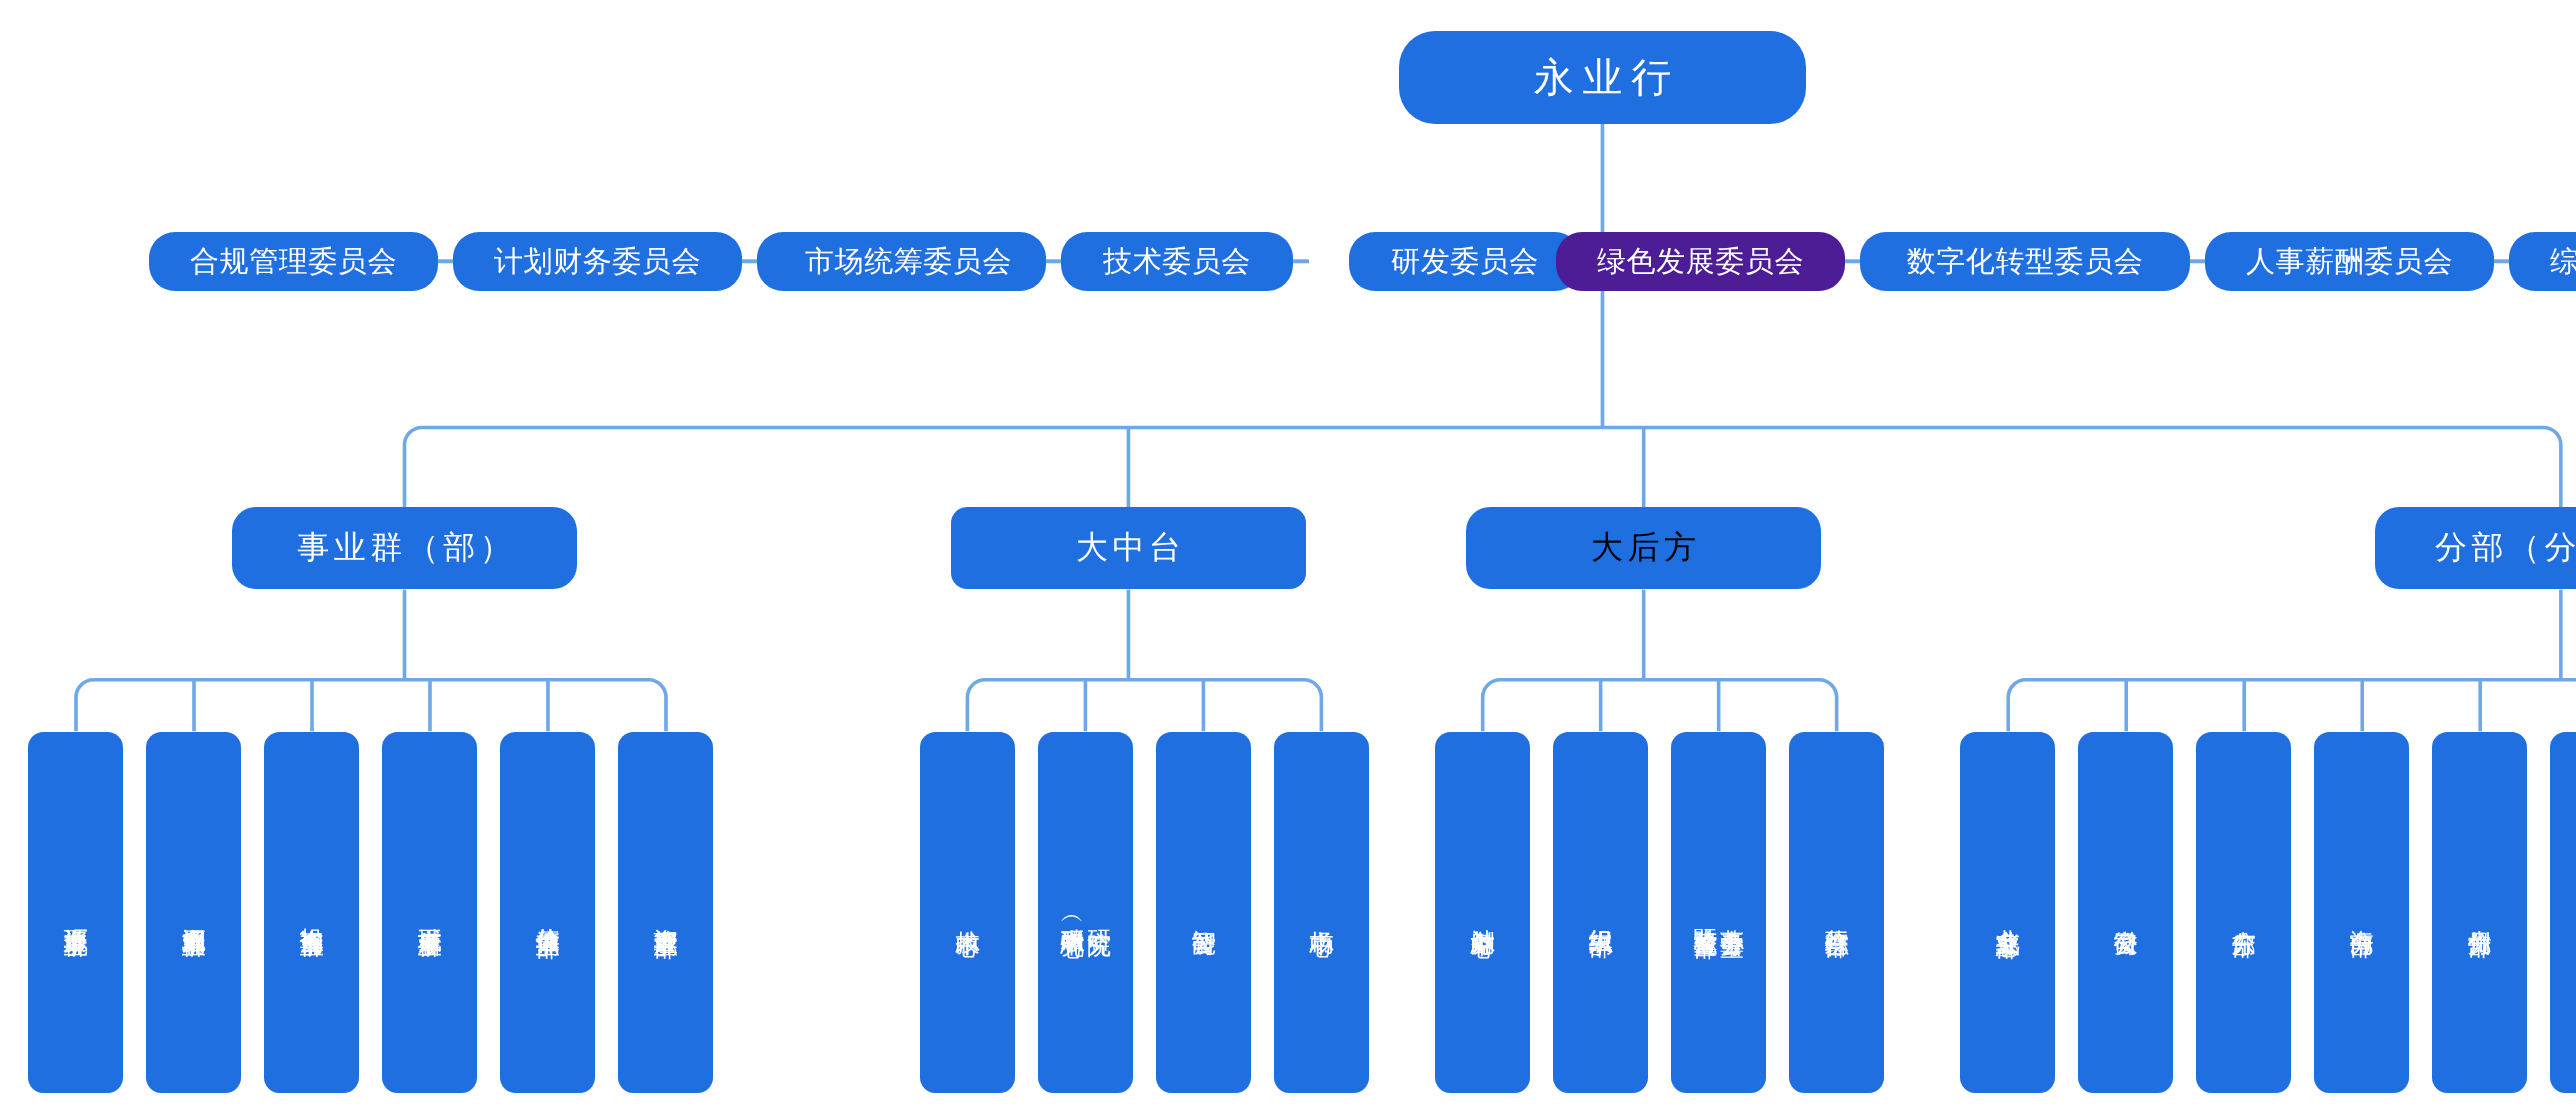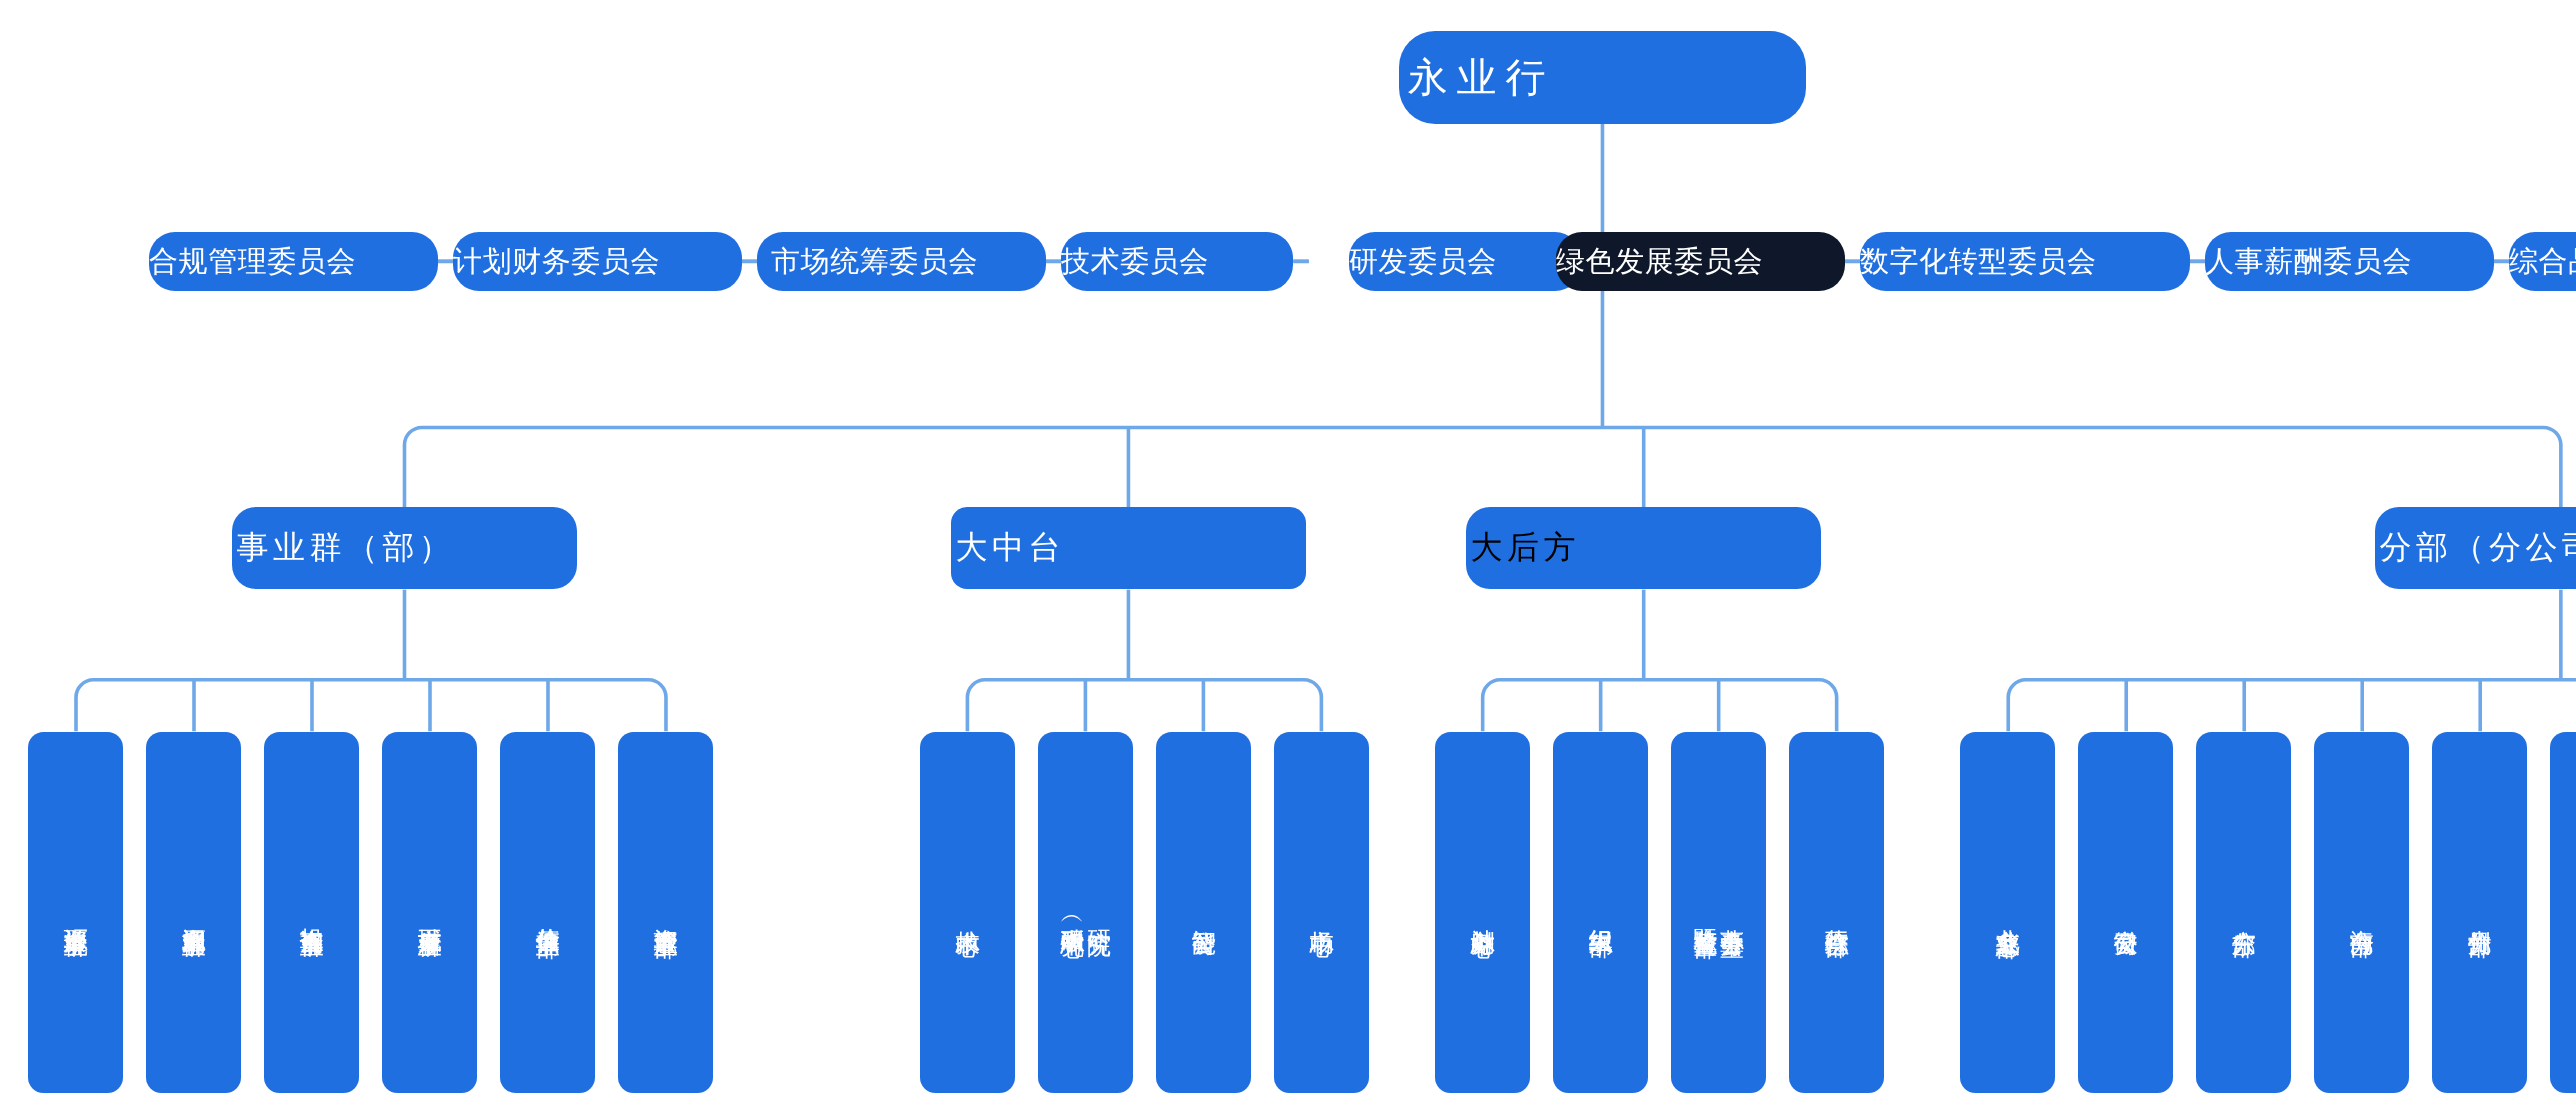--- a/index.html
+++ b/index.html
@@ -26,21 +26,21 @@
     pointer-events: none;
   }
   
   .node {
     position: absolute;
     background: #1f6fe0;
     color: #ffffff;
     box-sizing: border-box;
     display: flex;
     align-items: center;
-    justify-content: flex-start;
+    justify-content: center;
     text-align: center;
     line-height: 1.12;
     letter-spacing: 0.06em;
   }
   .node.root {
     border-radius: 36px;
     font-size: 40px;
     letter-spacing: 0.22em;
     text-indent: 0.22em;
   }
@@ -147,21 +147,21 @@
       </div>
       <div class="node committee" style="left: 757px; top: 232px; width: 289px; height: 59px; background: rgb(31, 111, 224); color: rgb(255, 255, 255); padding-left: 14px;">
         <span>市场统筹委员会</span>
       </div>
       <div class="node committee" style="left: 1061px; top: 232px; width: 232px; height: 59px; background: rgb(31, 111, 224); color: rgb(255, 255, 255);">
         <span>技术委员会</span>
       </div>
       <div class="node committee" style="left: 1309px; top: 232px; width: 232px; height: 59px; background: rgb(31, 111, 224); color: rgb(255, 255, 255); margin-left: 40px;">
         <span>研发委员会</span>
       </div>
-      <div class="node committee" style="left: 1556px; top: 232px; width: 289px; height: 59px; background: #0f172a; color: rgb(255, 255, 255);">
+      <div class="node committee" style="left: 1556px; top: 232px; width: 289px; height: 59px; background: #4c1d95; color: rgb(255, 255, 255);">
         <span>绿色发展委员会</span>
       </div>
       <div class="node committee" style="left: 1860px; top: 232px; width: 330px; height: 59px; background: rgb(31, 111, 224); color: rgb(255, 255, 255);">
         <span>数字化转型委员会</span>
       </div>
       <div class="node committee" style="left: 2205px; top: 232px; width: 289px; height: 59px; background: rgb(31, 111, 224); color: rgb(255, 255, 255);">
         <span>人事薪酬委员会</span>
       </div>
       <div class="node committee" style="left: 2509px; top: 232px; width: 289px; height: 59px; background: rgb(31, 111, 224); color: rgb(255, 255, 255);">
         <span>综合品牌委员会</span>

